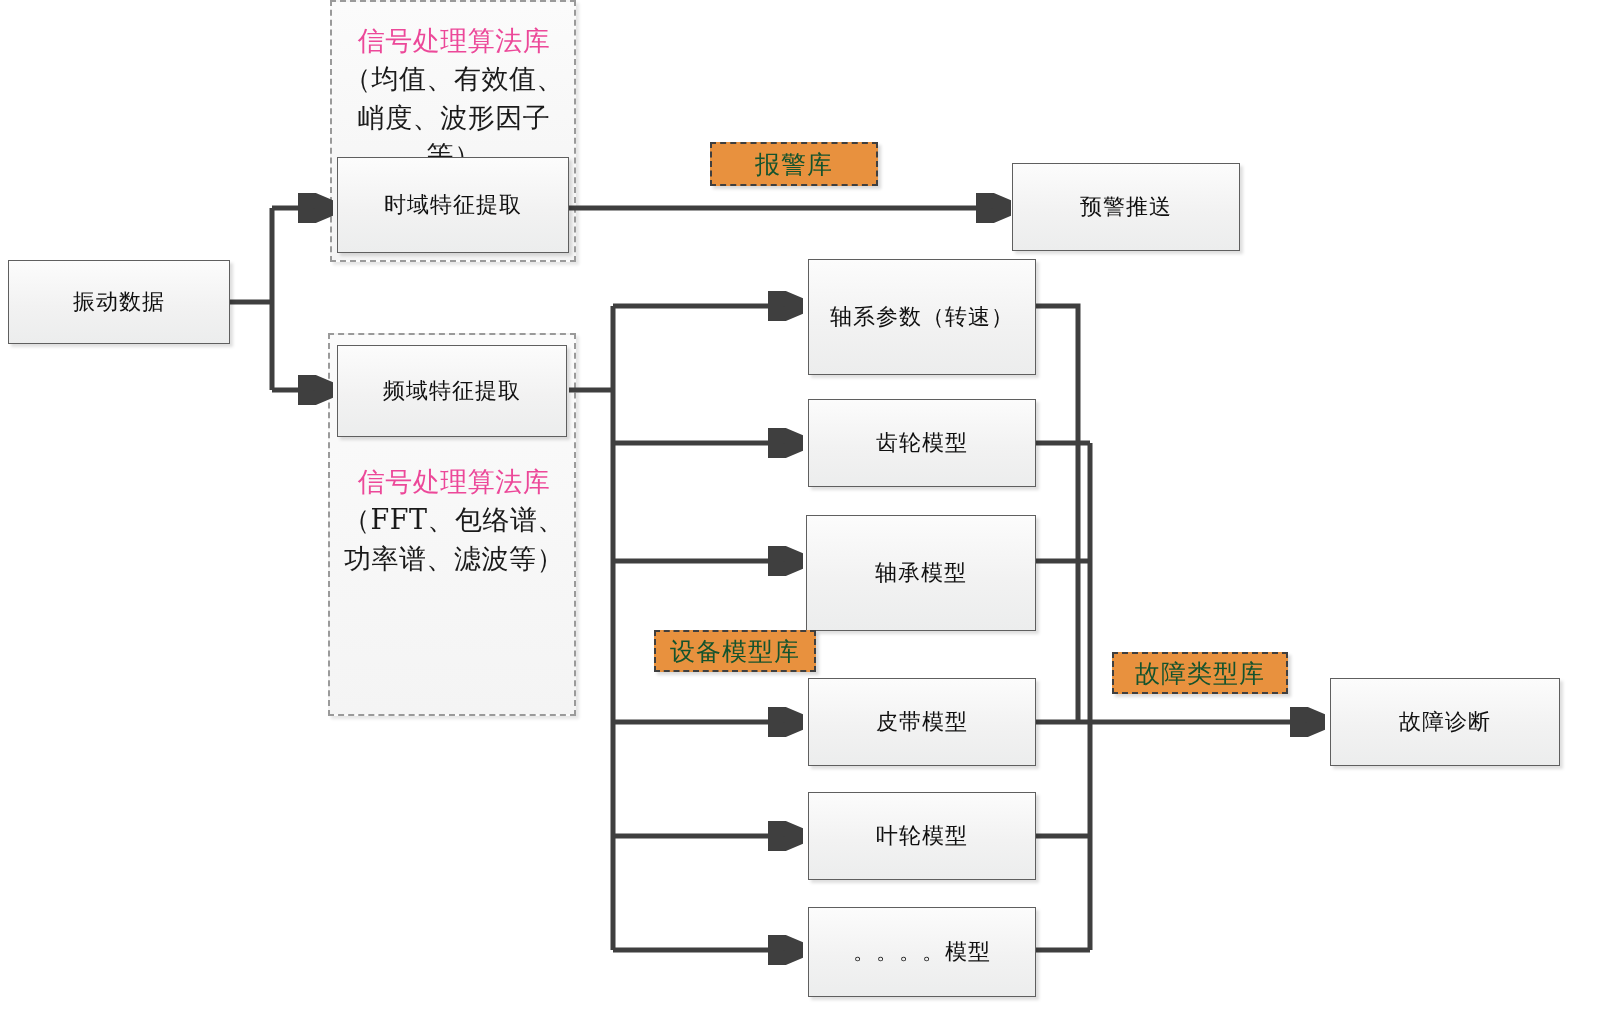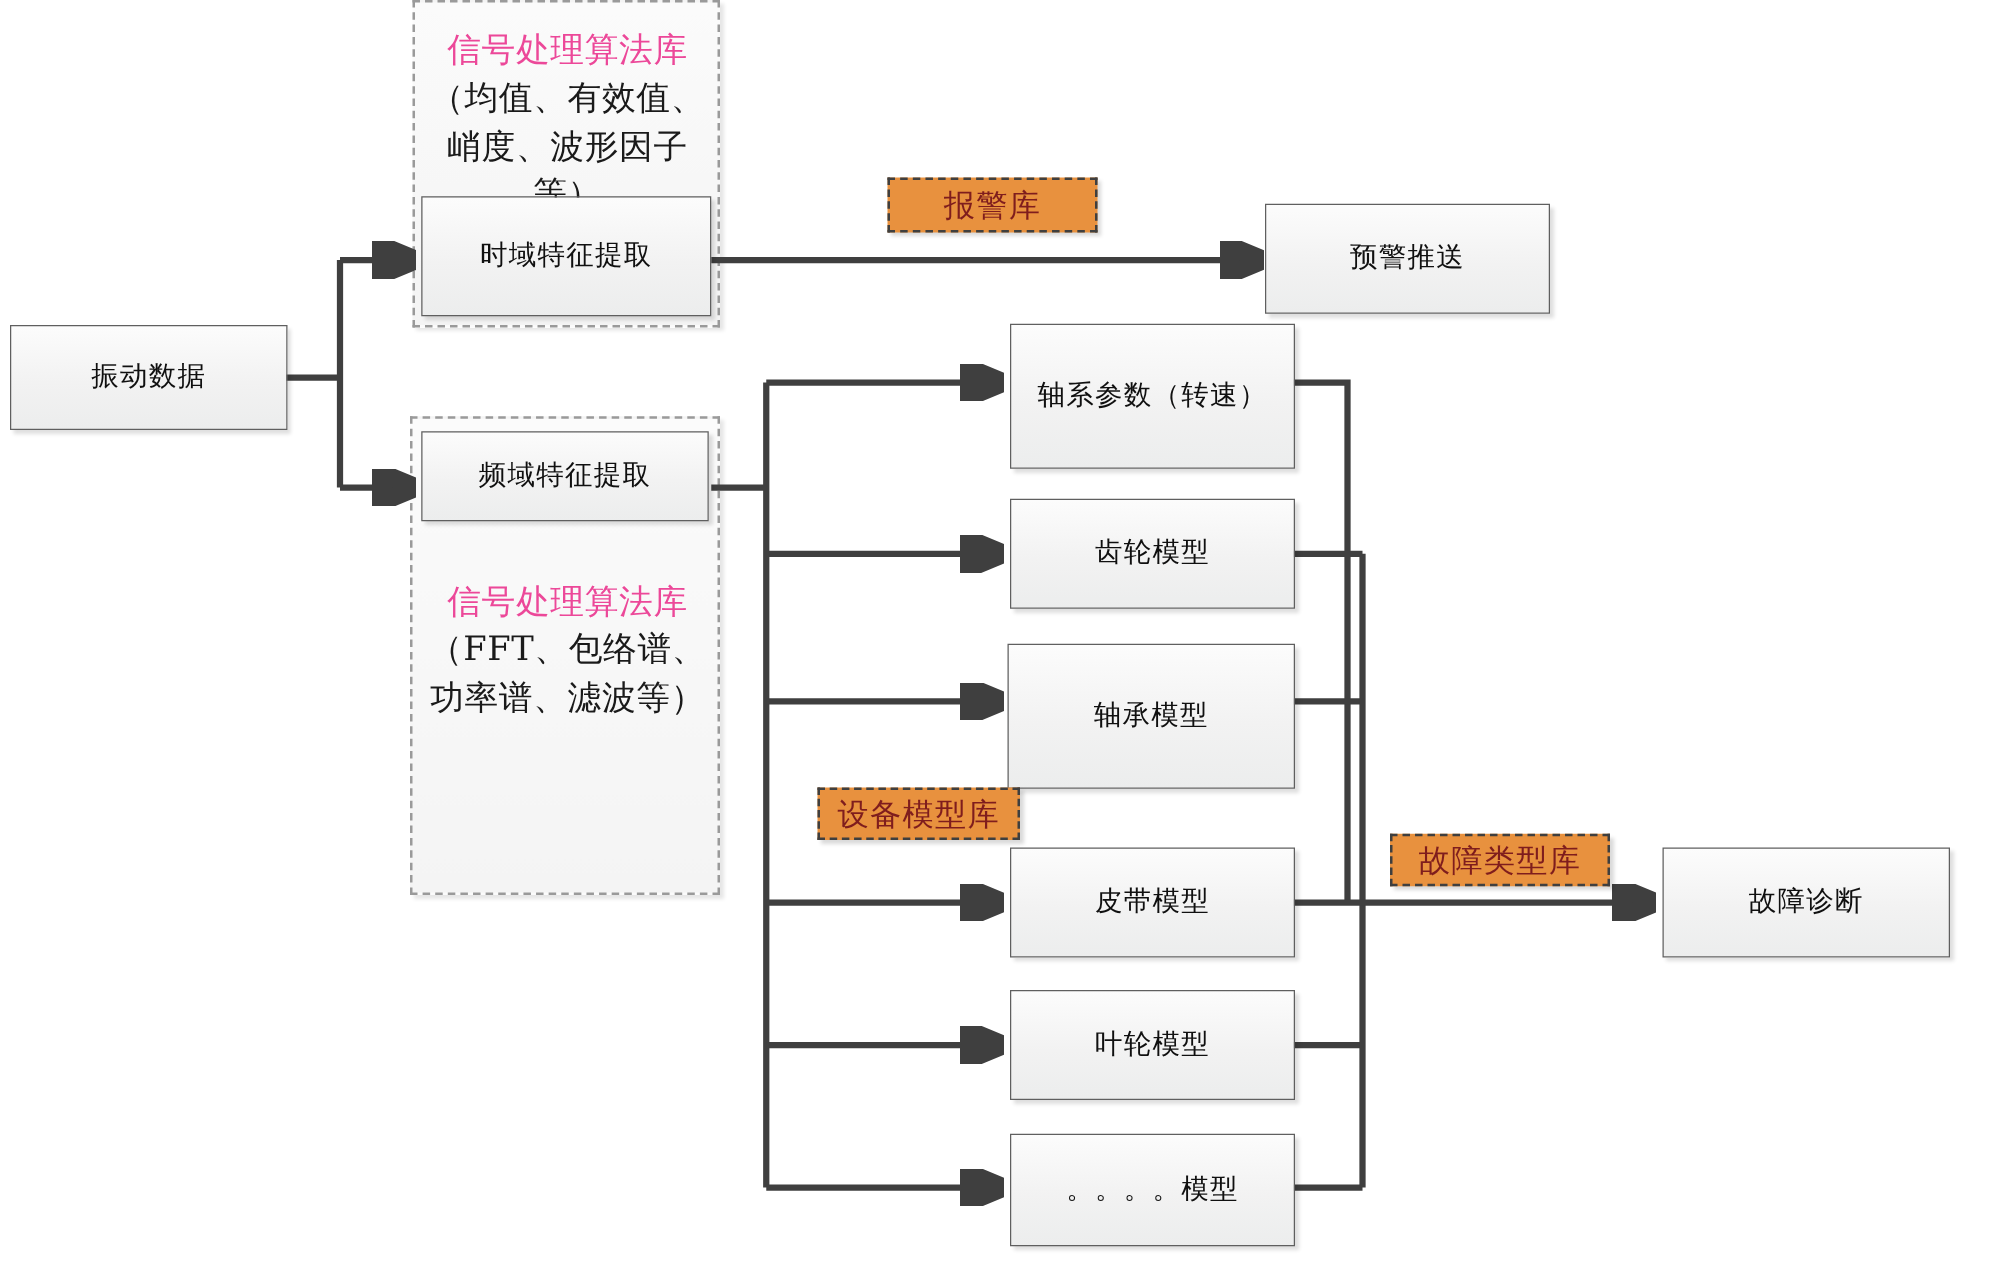--- a/index.html
+++ b/index.html
@@ -66,21 +66,21 @@
   
   .tag {
     position: absolute;
     box-sizing: border-box;
     border: 2px dashed #3f3f3f;
     background: #e8913e;
     box-shadow: 3px 3px 3px rgba(0,0,0,0.15);
     display: flex;
     align-items: center;
     justify-content: center;
-    color: #7f1d1d;
+    color: #14532d;
     font-size: 25px;
     letter-spacing: 1px;
     font-family: "DejaVu Serif", "Liberation Serif", serif;
     z-index: 9;
   }
   
   #wires {
     position: absolute;
     left: 0;
     top: 0;
@@ -147,21 +147,21 @@
 
   <div class="note" style="left:336px; top:463px; width:236px;">
     <span class="hl">信号处理算法库</span>
     <span class="body">（FFT、包络谱、功率谱、滤波等）</span>
   </div>
 
   <div class="box" style="left:8px; top:260px; width:222px; height:84px;">振动数据</div>
 
   <div class="box" style="left:337px; top:157px; width:232px; height:96px;">时域特征提取</div>
 
-  <div class="box" style="left:337px; top:345px; width:230px; height:72px;">频域特征提取</div>
+  <div class="box" style="left:337px; top:345px; width:230px; height:92px;">频域特征提取</div>
 
   <div class="box" style="left:1012px; top:163px; width:228px; height:88px;">预警推送</div>
 
   <div class="box" style="left:1330px; top:678px; width:230px; height:88px;">故障诊断</div>
 
   <div class="box" style="left:808px; top:259px; width:228px; height:116px;">轴系参数（转速）</div>
 
   <div class="box" style="left:808px; top:399px; width:228px; height:88px;">齿轮模型</div>
 
   <div class="box" style="left:806px; top:515px; width:230px; height:116px;">轴承模型</div>
@@ -169,15 +169,15 @@
   <div class="box" style="left:808px; top:678px; width:228px; height:88px;">皮带模型</div>
 
   <div class="box" style="left:808px; top:792px; width:228px; height:88px;">叶轮模型</div>
 
   <div class="box" style="left:808px; top:907px; width:228px; height:90px;">。。。。模型</div>
 
   <div class="tag" style="left:710px; top:142px; width:168px; height:44px;">报警库</div>
 
   <div class="tag" style="left:654px; top:630px; width:162px; height:42px;">设备模型库</div>
 
-  <div class="tag" style="left:1112px; top:652px; width:176px; height:42px;margin-top:15px;">故障类型库</div>
+  <div class="tag" style="left:1112px; top:652px; width:176px; height:42px;">故障类型库</div>
 
 </div>
 
 </body></html>

